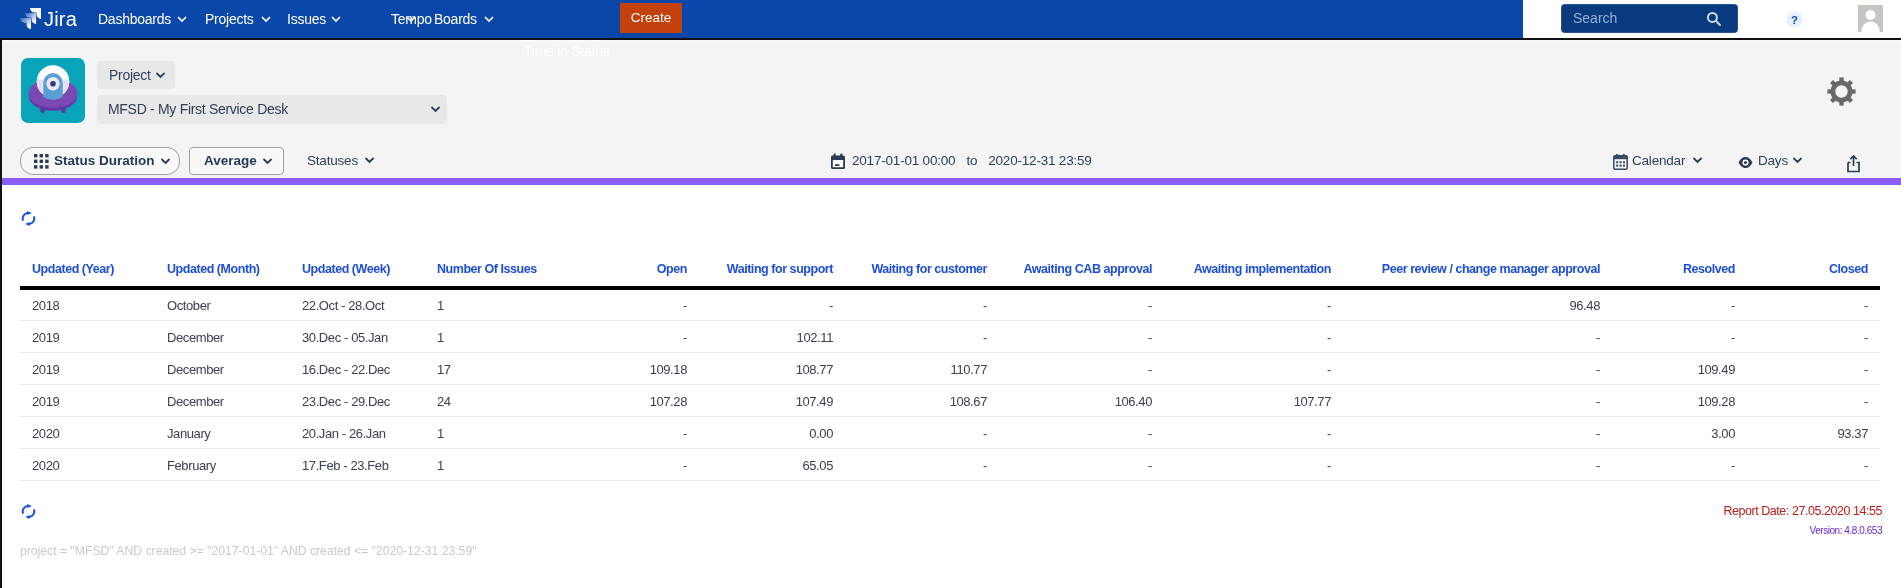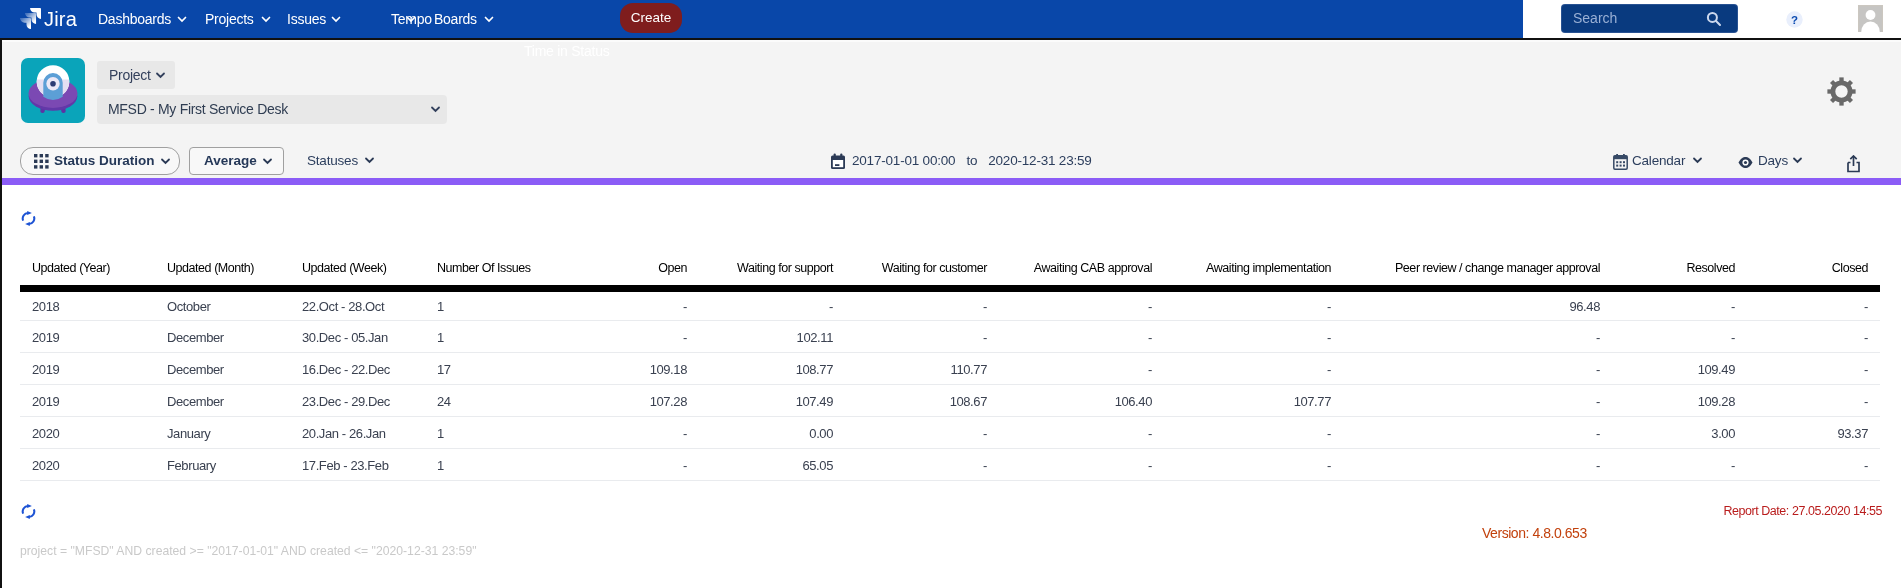--- a/index.html
+++ b/index.html
@@ -1,37 +1,37 @@
 <!DOCTYPE html>
 <html><head>
 <meta charset="utf-8">
 <style>
   * { margin:0; padding:0; box-sizing:border-box; }
   html,body { width:1901px; height:588px; background:#fff; font-family:"Liberation Sans",sans-serif; overflow:hidden; position:relative; }
   .abs { position:absolute; }
   
   #nav { position:absolute; left:0; top:0; width:1523px; height:38px; background:#0947a9; z-index:5; }
   #nav .item { position:absolute; top:0; height:38px; line-height:38px; color:#ffffff; font-size:14px; letter-spacing:-0.25px; white-space:nowrap; }
-  #create { position:absolute; left:620px; top:3px; width:62px; height:30px; background:#7f1d1d; border-radius:13px; color:#fff; font-size:13.5px; text-align:center; line-height:30px; }
+  #create { position:absolute; left:620px; top:3px; width:62px; height:30px; background:#c2410c; border-radius:0; color:#fff; font-size:13.5px; text-align:center; line-height:30px; }
   #search { position:absolute; left:1561px; top:4px; width:177px; height:29px; background:#093a7f; border:1px solid rgba(150,170,215,0.22); border-radius:4px; }
   #search .ph { position:absolute; left:11px; top:0; line-height:27px; color:#9ab0d5; font-size:14px; }
   
   #hline { position:absolute; left:0; top:38px; width:1901px; height:2px; background:#111; z-index:6; }
   #vline { position:absolute; left:0; top:39px; width:2px; height:549px; background:#111; z-index:6; }
   
   #gray { position:absolute; left:0; top:40px; width:1901px; height:145px; background:#f4f4f4; border-bottom:7px solid #8b5cf6; }
   #gray .topstrip { position:absolute; left:0; top:0; width:1901px; height:2px; background:#fbfbfb; }
   #projbtn { position:absolute; left:97px; top:21px; width:78px; height:28px; background:#e8e8e8; border-radius:3px; color:#34415c; font-size:14px; letter-spacing:-0.3px; line-height:28px; padding-left:12px; }
   #projsel { position:absolute; left:97px; top:55px; width:350px; height:29px; background:#e8e8e8; border-radius:4px; color:#2f3d52; font-size:14px; letter-spacing:-0.3px; line-height:29px; padding-left:11px; }
   .btn { position:absolute; top:107px; height:28px; background:#f8f8f8; border:1px solid #a0a0a0; border-radius:4px; color:#253858; font-weight:bold; font-size:13.5px; line-height:26px; white-space:nowrap; }
   .tbtext { position:absolute; top:107px; line-height:28px; color:#2c3e5d; font-size:13.5px; letter-spacing:-0.2px; white-space:nowrap; }
   
   #white { position:absolute; left:0; top:185px; width:1901px; height:403px; background:#fff; }
   table { border-collapse:collapse; table-layout:fixed; position:absolute; left:20px; top:67px; width:1860px; }
-  th { font-size:12.5px; font-weight:normal; letter-spacing:-0.45px; color:#000000; text-align:left; padding:0 12px; height:36px; border-bottom:7px solid #000000; white-space:nowrap; }
+  th { font-size:12.5px; font-weight:bold; letter-spacing:-0.45px; color:#1d4ed8; text-align:left; padding:0 12px; height:36px; border-bottom:4px solid #000000; white-space:nowrap; }
   td { font-size:13px; letter-spacing:-0.4px; color:#3a4150; padding:2px 12px 0; height:32px; border-bottom:1px solid #e9ebee; white-space:nowrap; }
   th.r, td.r { text-align:right; }
 </style>
 </head>
 <body>
 <div id="nav">
   <svg class="abs" style="left:20px;top:8px;" width="21" height="21" viewBox="0 0 24 24">
     <defs>
       <linearGradient id="jg1" x1="0.1" y1="0.1" x2="0.8" y2="0.85">
         <stop offset="0" stop-color="#fff" stop-opacity="0.25"></stop>
@@ -363,15 +363,15 @@
     <g stroke="#1d53d4" stroke-width="2.2" fill="none">
       <path d="M7.6 2.1 A 5.9 5.9 0 0 0 2.3 10.3"></path>
       <path d="M8.4 13.9 A 5.9 5.9 0 0 0 13.7 5.7"></path>
     </g>
     <g fill="#1d53d4">
       <path d="M6.6 0 L11.6 2.1 L6.6 4.2 z"></path>
       <path d="M9.4 16 L4.4 13.9 L9.4 11.8 z"></path>
     </g>
   </svg>
   <div class="abs" style="right:19px; top:319px; width:400px; text-align:right; font-size:12.5px; letter-spacing:-0.45px; color:#b91c1c;">Report Date: 27.05.2020 14:55</div>
-  <div class="abs" style="right:19px; top:340px; width:400px; text-align:left; font-size:14px; letter-spacing:-0.45px; color:#c2410c;">Version: 4.8.0.653</div>
+  <div class="abs" style="right:19px; top:340px; width:400px; text-align:right; font-size:10px; letter-spacing:-0.45px; color:#6d28d9;">Version: 4.8.0.653</div>
   <div class="abs" style="left:20px; top:359px; font-size:12.2px; color:#c9c9c9;">project = "MFSD" AND created &gt;= "2017-01-01" AND created &lt;= "2020-12-31 23:59"</div>
 </div>
 
 </body></html>

